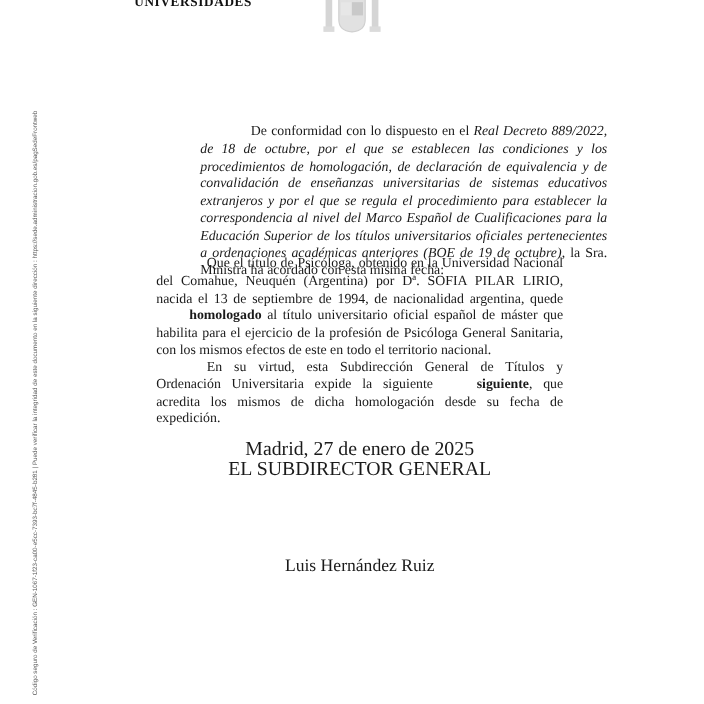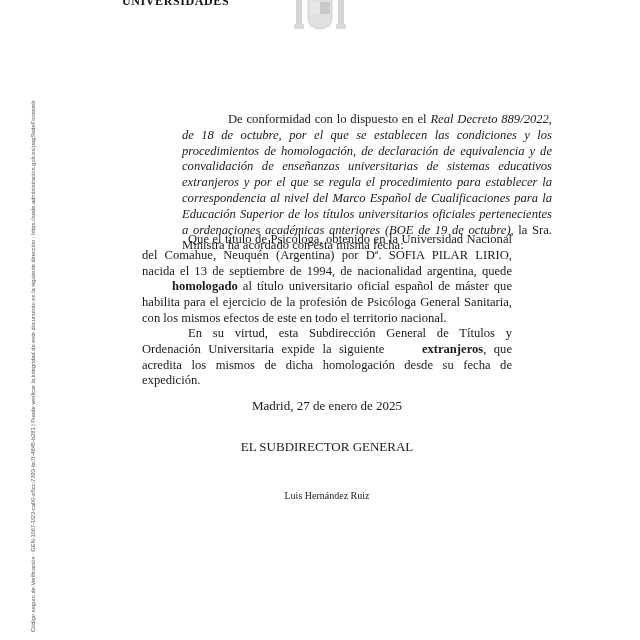--- a/index.html
+++ b/index.html
@@ -56,25 +56,25 @@
     .para2 { top: 232px; }
     .para3 { top: 326px; }
     .indent { text-indent: 46px; }
     .it { font-style: italic; }
     .b { font-weight: bold; padding-left: 30px; }
     .center-line {
       position: absolute;
       left: 142px;
       width: 370px;
       text-align: center;
-      font-size: 13px;
+      font-size: 18px;
     }
     .date-line { top: 398px; }
-    .title-line { top: 439px; }
-    .signer-line { top: 490px; font-size: 10px; }
+    .title-line { top: 416px; }
+    .signer-line { top: 506px; font-size: 16px; }
   </style>
 </head>
 <body>
 
 <div class="header-org">UNIVERSIDADES</div>
 
 <svg class="coat-of-arms" viewBox="0 0 56 34">
   <rect x="4" y="4" width="6" height="26" fill="#888"></rect>
   <rect x="46" y="4" width="6" height="26" fill="#888"></rect>
   <rect x="2" y="28" width="10" height="5" fill="#999"></rect>
@@ -83,17 +83,17 @@
   <rect x="28" y="6" width="10" height="12" fill="#666"></rect>
   <rect x="18" y="6" width="9" height="12" fill="#bbb"></rect>
 </svg>
 
 <div class="side-text">Código seguro de Verificación : GEN-1067-1f23-ca00-e5cc-7393-bc7f-4845-b281 | Puede verificar la integridad de este documento en la siguiente dirección : https://sede.administracion.gob.es/pagSedeFrontweb</div>
 
 <div class="body-text para1 indent"><span>De conformidad con lo dispuesto en el </span><span class="it">Real Decreto 889/2022, de 18 de octubre, por el que se establecen las condiciones y los procedimientos de homologación, de declaración de equivalencia y de convalidación de enseñanzas universitarias de sistemas educativos extranjeros y por el que se regula el procedimiento para establecer la correspondencia al nivel del Marco Español de Cualificaciones para la Educación Superior de los títulos universitarios oficiales pertenecientes a ordenaciones académicas anteriores (BOE de 19 de octubre)</span><span>, la Sra. Ministra ha acordado con esta misma fecha:</span></div>
 
 <div class="body-text para2 indent"><span>Que el título de Psicóloga, obtenido en la Universidad Nacional del Comahue, Neuquén (Argentina) por Dª. SOFIA PILAR LIRIO, nacida el 13 de septiembre de 1994, de nacionalidad argentina, quede </span><span class="b">homologado</span><span> al título universitario oficial español de máster que habilita para el ejercicio de la profesión de Psicóloga General Sanitaria, con los mismos efectos de este en todo el territorio nacional.</span></div>
 
-<div class="body-text para3 indent"><span>En su virtud, esta Subdirección General de Títulos y Ordenación Universitaria expide la siguiente </span><span class="b">extranjeros</span><span>, que acredita los mismos de dicha homologación desde su fecha de expedición.</span></div>
+<div class="body-text para3 indent"><span>En su virtud, esta Subdirección General de Títulos y Ordenación Universitaria expide la siguiente </span><span class="b">siguiente</span><span>, que acredita los mismos de dicha homologación desde su fecha de expedición.</span></div>
 
 <div class="center-line date-line">Madrid, 27 de enero de 2025</div>
 <div class="center-line title-line">EL SUBDIRECTOR GENERAL</div>
 <div class="center-line signer-line">Luis Hernández Ruiz</div>
 
 </body></html>

